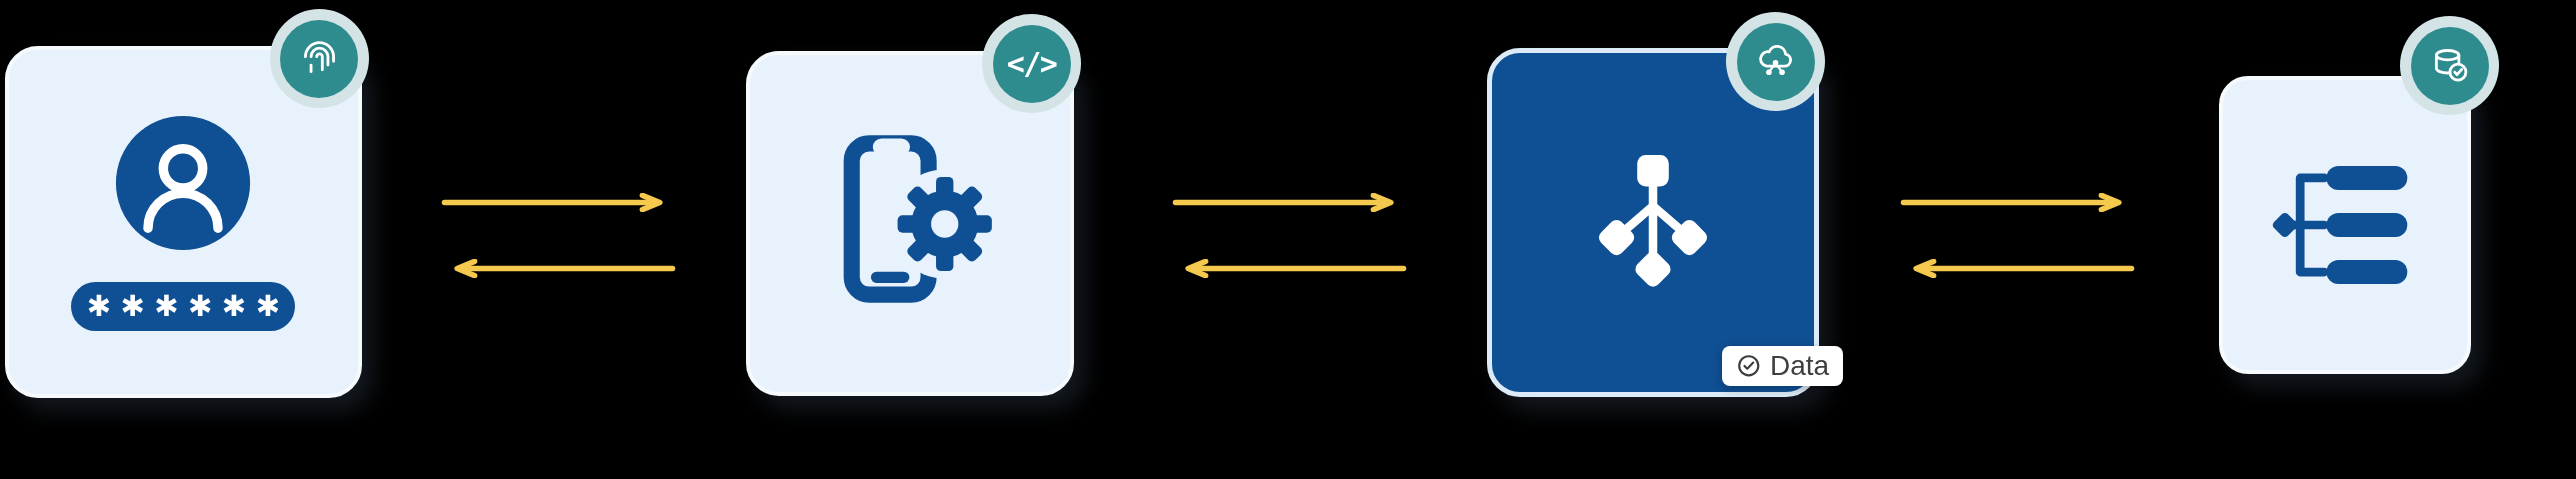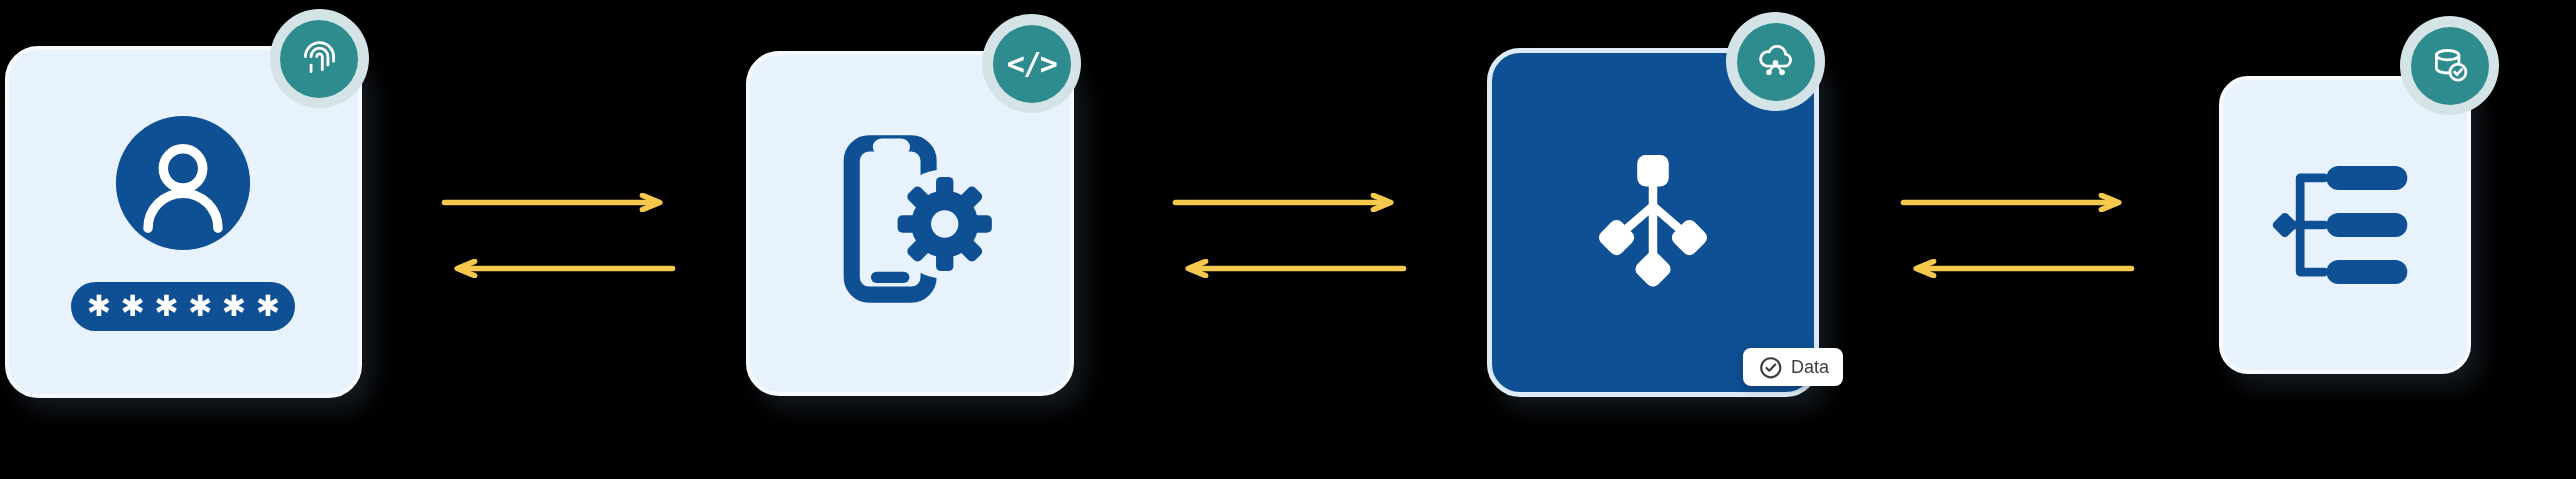--- a/index.html
+++ b/index.html
@@ -74,21 +74,21 @@
   
   .data-tag{
     position:absolute;right:-29.4px;bottom:5.6px;
     background:#fff;border-radius:8px;
     display:flex;align-items:center;gap:8px;
     padding:6.4px 14.3px;
     box-shadow:0 3.2px 9.5px rgba(0,0,0,0.25);
     z-index:4;
   }
   .data-tag svg{width:25.5px;height:25.5px;display:block;}
-  .data-tag-text{font-size:18px;color:#3f3f3f;line-height:1;}
+  .data-tag-text{font-size:28px;color:#3f3f3f;line-height:1;}
 
   
   .connector{
     position:absolute;top:193px;width:239px;
     display:flex;flex-direction:column;gap:47px;
   }
   .connA{left:439px;}
   .connB{left:1170px;}
   .connC{left:1898px;}
   .arrow{width:100%;height:19px;display:block;}

